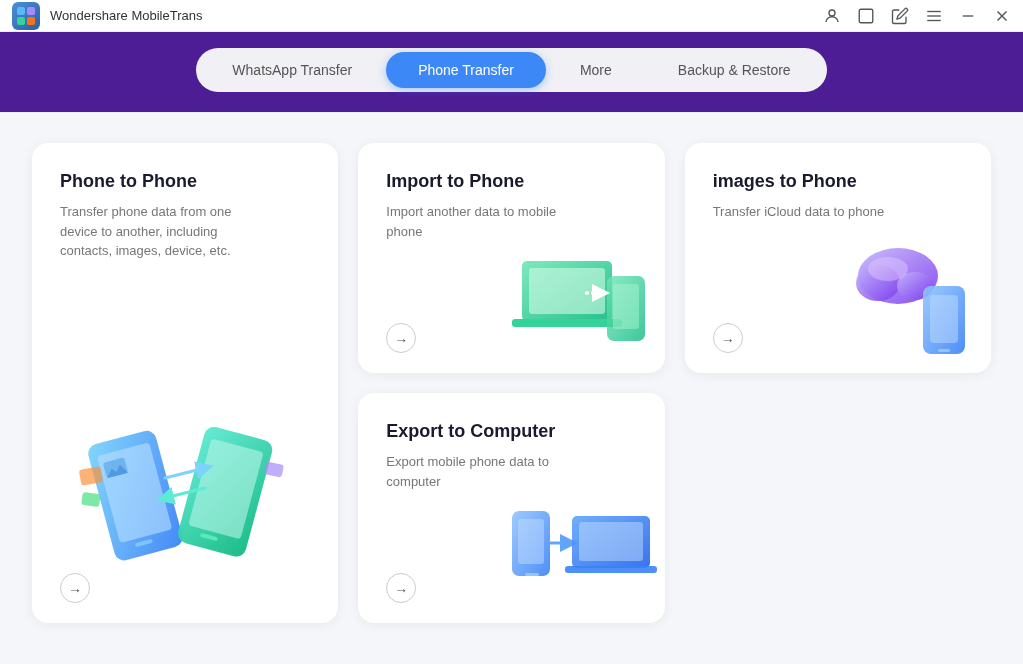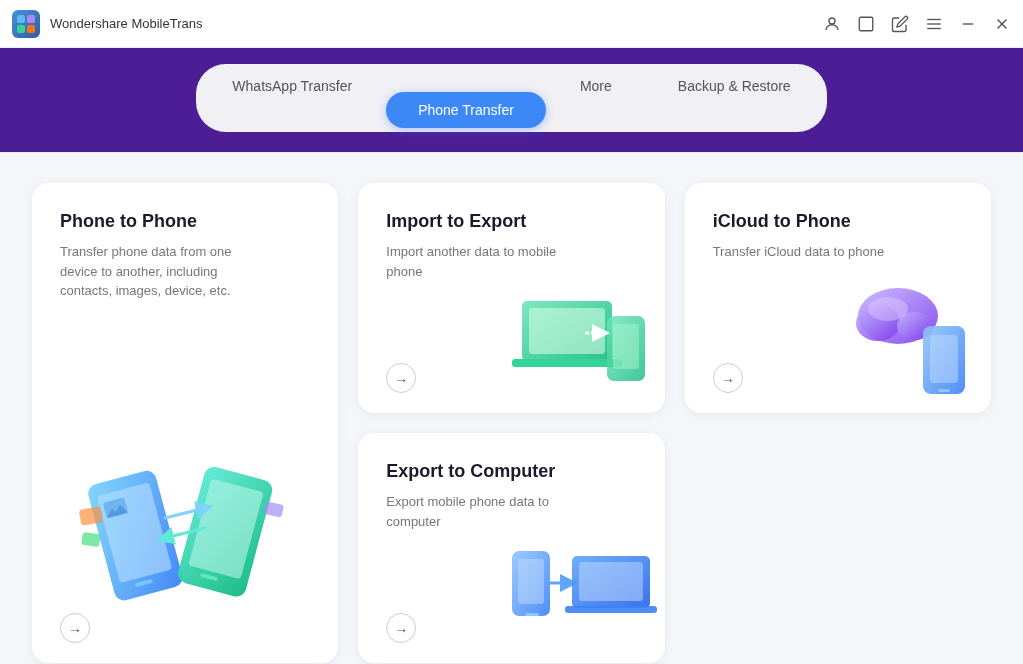--- a/index.html
+++ b/index.html
@@ -11,21 +11,21 @@
       overflow: hidden;
       user-select: none;
     }
 
     
     .titlebar {
       display: flex;
       align-items: center;
       justify-content: space-between;
       background: #fff;
-      height: 48px;
+      height: 32px;
       padding: 0 12px;
       border-bottom: 1px solid #eee;
     }
     .titlebar-left {
       display: flex;
       align-items: center;
       gap: 10px;
     }
     .app-icon {
       width: 28px;
@@ -80,21 +80,20 @@
       font-weight: 500;
       cursor: pointer;
       color: #555;
       transition: all 0.2s;
       white-space: nowrap;
     }
     .nav-tab.active {
       background: #3d88f7;
       color: #fff;
       box-shadow: 0 2px 8px rgba(61,136,247,0.4);
-      margin-top: 24px;
     }
 
     
     .main-content {
       padding: 30px 32px;
       display: grid;
       grid-template-columns: 1fr 1fr 1fr;
       grid-template-rows: auto auto;
       gap: 20px;
       height: calc(664px - 44px - 80px);
@@ -261,21 +260,21 @@
           <marker id="arr2" markerWidth="6" markerHeight="6" refX="3" refY="3" orient="auto">
             <path d="M0,0 L6,3 L0,6 Z" fill="#5eead4"></path>
           </marker>
         </defs>
       </svg>
     </div>
     <div class="card-arrow">→</div>
   </div>
 
   <div class="card">
-    <div class="card-title">Import to Export</div>
+    <div class="card-title">Import to Phone</div>
     <div class="card-desc">Import another data to mobile phone</div>
 
     <div class="illus-import">
       <svg width="150" height="130" viewBox="0 0 150 130">
         <defs>
           <linearGradient id="lapGreen" x1="0" y1="0" x2="1" y2="1">
             <stop offset="0%" stop-color="#6ee7b7"></stop>
             <stop offset="100%" stop-color="#10b981"></stop>
           </linearGradient>
         </defs>
@@ -291,21 +290,21 @@
         <path d="M78 62 L100 62" stroke="white" stroke-width="3" stroke-dasharray="4,2" marker-end="url(#wa1)"></path>
         <marker id="wa1" markerWidth="6" markerHeight="6" refX="5" refY="3" orient="auto">
           <path d="M0,0 L6,3 L0,6 Z" fill="white"></path>
         </marker>
       </svg>
     </div>
     <div class="card-arrow">→</div>
   </div>
 
   <div class="card">
-    <div class="card-title">iCloud to Phone</div>
+    <div class="card-title">images to Phone</div>
     <div class="card-desc">Transfer iCloud data to phone</div>
 
     <div class="illus-icloud">
       <svg width="140" height="130" viewBox="0 0 140 130">
         <defs>
           <linearGradient id="purpleGrad" x1="0" y1="0" x2="1" y2="1">
             <stop offset="0%" stop-color="#c4b5fd"></stop>
             <stop offset="100%" stop-color="#7c3aed"></stop>
           </linearGradient>
           <linearGradient id="phoneBlue2" x1="0" y1="0" x2="1" y2="1">

